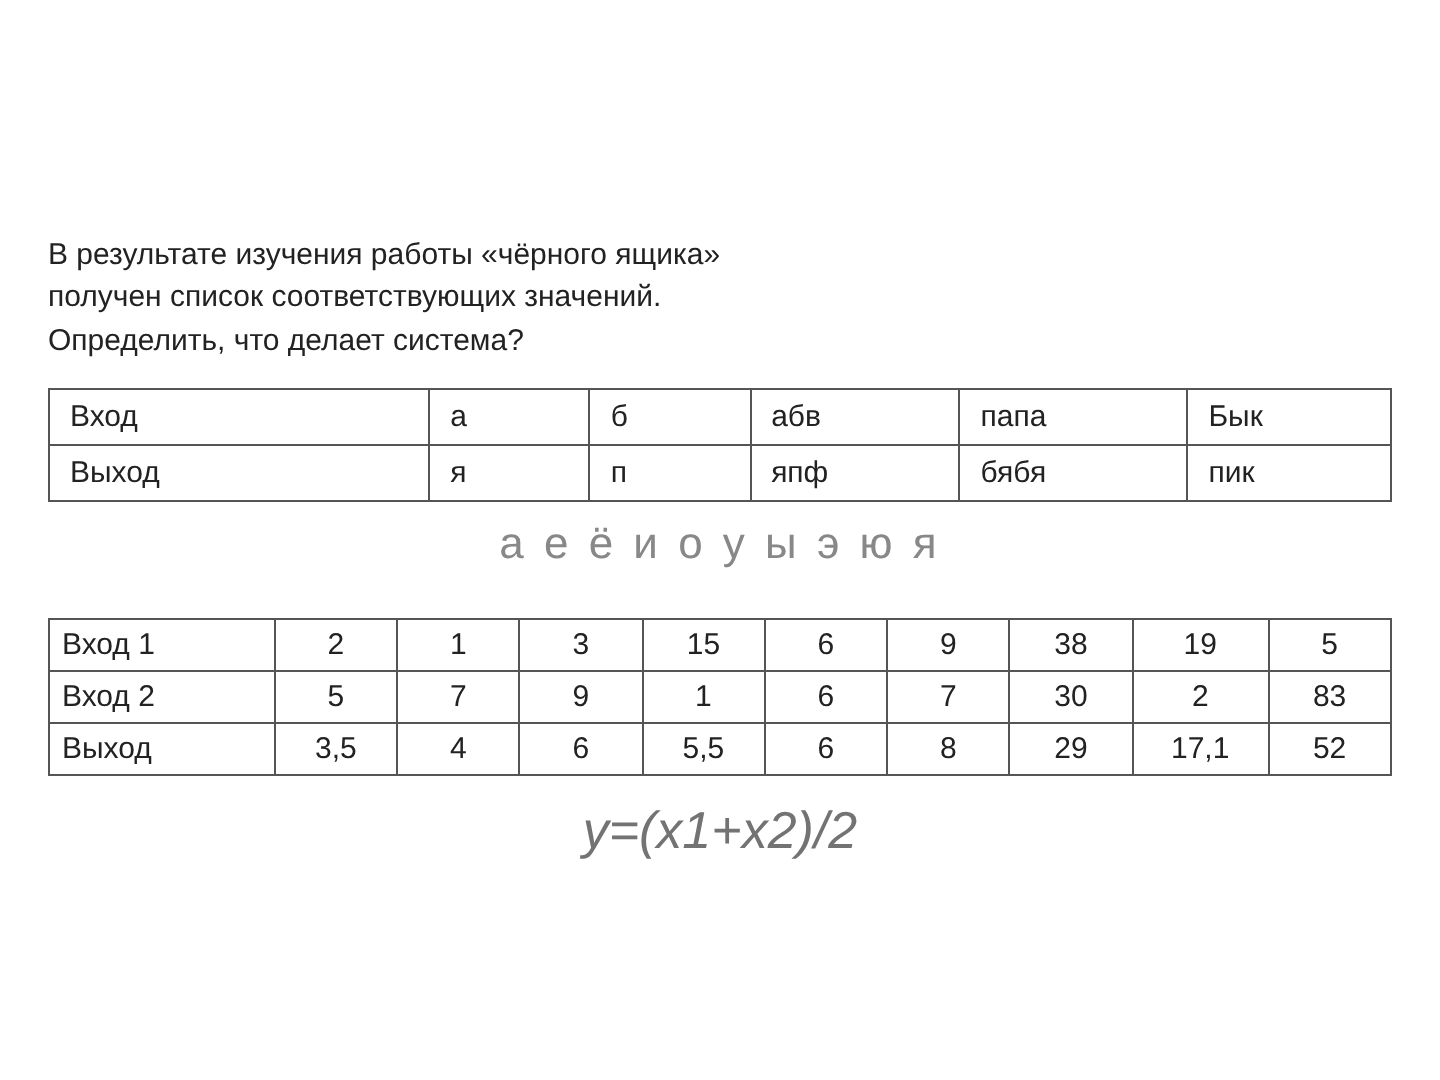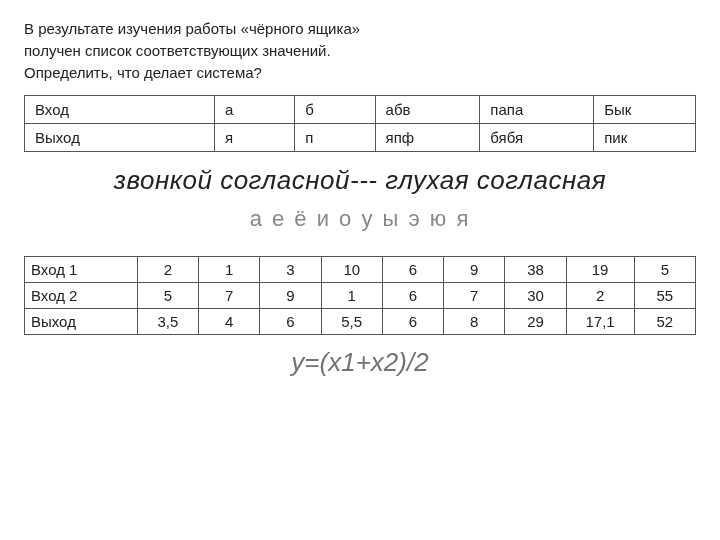--- a/index.html
+++ b/index.html
@@ -11,20 +11,21 @@
       font-size: 15px;
       overflow: hidden;
     }
     .page {
       width: 720px;
       height: 540px;
       padding: 18px 24px 10px 24px;
       display: flex;
       flex-direction: column;
       gap: 8px;
+      justify-content: center;
     }
     .intro-text {
       font-size: 15px;
       line-height: 1.45;
       color: #222;
       margin-bottom: 4px;
     }
     table {
       border-collapse: collapse;
       width: 100%;
@@ -109,48 +110,47 @@
           <td>Выход</td>
           <td>я</td>
           <td>п</td>
           <td>япф</td>
           <td>бябя</td>
           <td>пик</td>
         </tr>
       </tbody>
   </table>
 
-  <div class="rule-text">звонкой согласной--- глухая согласная</div>
   <div class="vowels-text">а е ё и о у ы э ю я</div>
 
   <table class="table2">
     <tbody id="table2-body">
         <tr>
           <td>Вход 1</td>
           <td>2</td>
           <td>1</td>
           <td>3</td>
-          <td>10</td>
+          <td>15</td>
           <td>6</td>
           <td>9</td>
           <td>38</td>
           <td>19</td>
           <td>5</td>
         </tr>
         <tr>
           <td>Вход 2</td>
           <td>5</td>
           <td>7</td>
           <td>9</td>
           <td>1</td>
           <td>6</td>
           <td>7</td>
           <td>30</td>
           <td>2</td>
-          <td>55</td>
+          <td>83</td>
         </tr>
         <tr>
           <td>Выход</td>
           <td>3,5</td>
           <td>4</td>
           <td>6</td>
           <td>5,5</td>
           <td>6</td>
           <td>8</td>
           <td>29</td>

